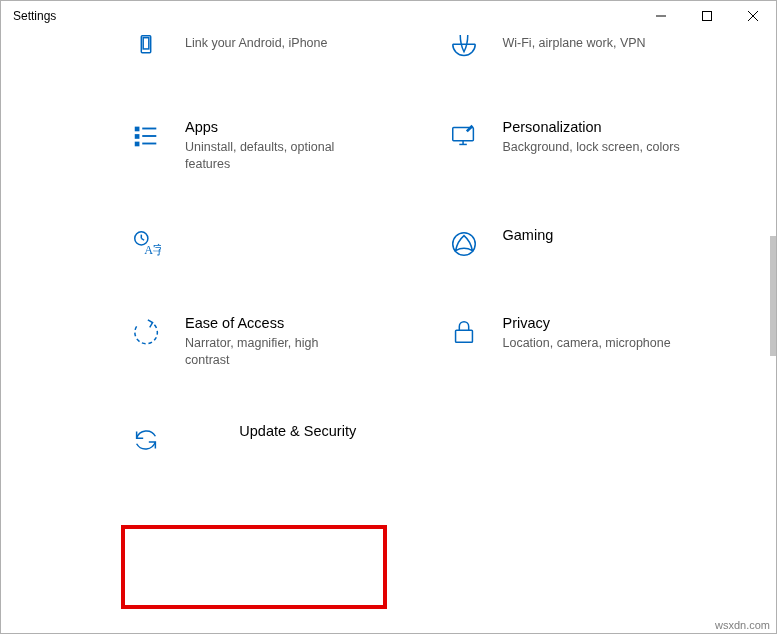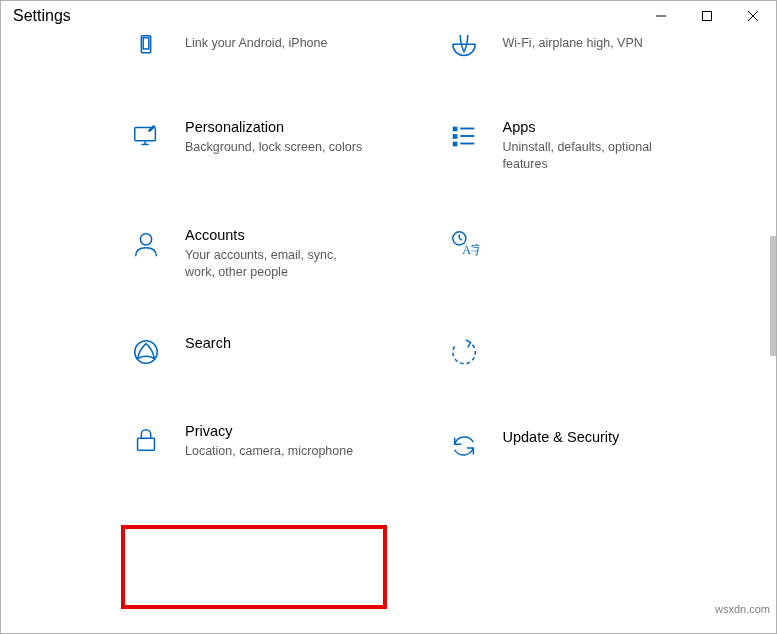--- a/index.html
+++ b/index.html
@@ -10,21 +10,21 @@
     height: 634px;
     overflow: hidden;
     position: relative;
     border: 1px solid #b0b0b0;
   }
   .titlebar {
     height: 30px;
     display: flex;
     align-items: center;
     padding-left: 12px;
-    font-size: 16px;
+    font-size: 12px;
     color: #000;
     user-select: none;
   }
   .titlebar .title { flex: 1; }
   .winbtn {
     width: 46px;
     height: 30px;
     display: flex;
     align-items: center;
     justify-content: center;
@@ -94,21 +94,21 @@
     position: absolute;
     right: 0;
     top: 205px;
     width: 6px;
     height: 120px;
     background: #c4c4c4;
   }
   .watermark {
     position: absolute;
     right: 6px;
-    bottom: 18px;
+    bottom: 2px;
     font-size: 11px;
     color: #808080;
   }
   
   .row0 { margin-top: -6px; }
 </style>
 </head>
 <body>
 
 <div class="titlebar">
@@ -151,36 +151,21 @@
     <div class="tile row0">
       <div class="iconwrap">
         <svg viewBox="0 0 32 32">
             <path d="M4 12 A12 12 0 0 0 28 12"></path>
             <line x1="4" y1="12" x2="28" y2="12"></line>
             <path d="M12 2 Q12 12 16 20 Q20 12 20 2"></path>
           </svg>
       </div>
       <div class="tiletext">
         <div class="tiletitle"></div>
-        <div class="tiledesc">Wi-Fi, airplane high, VPN</div>
-      </div>
-    </div>
-
-    <div class="tile">
-      <div class="iconwrap">
-        <svg viewBox="0 0 32 32">
-            <rect x="4" y="7" width="22" height="14" rx="1"></rect>
-            <line x1="11" y1="25" x2="19" y2="25"></line>
-            <line x1="15" y1="21" x2="15" y2="25"></line>
-            <path d="M18 10 L24 4 L26 6 L20 12 Z" fill="#0067c0" stroke="none"></path>
-          </svg>
-      </div>
-      <div class="tiletext">
-        <div class="tiletitle">Personalization</div>
-        <div class="tiledesc">Background, lock screen, colors</div>
+        <div class="tiledesc">Wi-Fi, airplane work, VPN</div>
       </div>
     </div>
 
     <div class="tile">
       <div class="iconwrap">
         <svg viewBox="0 0 32 32">
           <rect x="4" y="6" width="5" height="5" fill="#0067c0" stroke="none"></rect>
             <line x1="12" y1="8" x2="27" y2="8" stroke-width="2"></line>
           <rect x="4" y="14" width="5" height="5" fill="#0067c0" stroke="none"></rect>
             <line x1="12" y1="16" x2="27" y2="16" stroke-width="2"></line>
@@ -190,77 +175,84 @@
       </div>
       <div class="tiletext">
         <div class="tiletitle">Apps</div>
         <div class="tiledesc">Uninstall, defaults, optional features</div>
       </div>
     </div>
 
     <div class="tile">
       <div class="iconwrap">
         <svg viewBox="0 0 32 32">
-            <circle cx="16" cy="11" r="6"></circle>
-            <path d="M5 29 Q5 20 16 20 Q27 20 27 29"></path>
-          </svg>
-      </div>
-      <div class="tiletext">
-        <div class="tiletitle">Accounts</div>
-        <div class="tiledesc">Your accounts, email, sync, work, other people</div>
-      </div>
-    </div>
+            <rect x="4" y="7" width="22" height="14" rx="1"></rect>
+            <line x1="11" y1="25" x2="19" y2="25"></line>
+            <line x1="15" y1="21" x2="15" y2="25"></line>
+            <path d="M18 10 L24 4 L26 6 L20 12 Z" fill="#0067c0" stroke="none"></path>
+          </svg>
+      </div>
+      <div class="tiletext">
+        <div class="tiletitle">Personalization</div>
+        <div class="tiledesc">Background, lock screen, colors</div>
+      </div>
+    </div>
+
 
     <div class="tile">
       <div class="iconwrap">
         <svg viewBox="0 0 32 32">
             <circle cx="11" cy="10" r="7"></circle>
             <line x1="11" y1="6" x2="11" y2="10"></line>
             <line x1="11" y1="10" x2="14" y2="12"></line>
             <text x="14" y="27" font-size="13" fill="#0067c0" stroke="none" font-family="Segoe UI">A字</text>
           </svg>
       </div>
     </div>
 
     <div class="tile">
       <div class="iconwrap">
         <svg viewBox="0 0 32 32">
             <circle cx="16" cy="16" r="12"></circle>
             <path d="M16 7 Q9 13 7 23 Q16 18 25 23 Q23 13 16 7 Z"></path>
           </svg>
       </div>
       <div class="tiletext">
-        <div class="tiletitle">Search</div>
+        <div class="tiletitle">Gaming</div>
       </div>
     </div>
 
     <div class="tile">
       <div class="iconwrap">
         <svg viewBox="0 0 32 32">
             <path d="M6 10 A12 12 0 1 0 22 6" stroke-dasharray="4 3"></path>
             <polyline points="18,3 23,6 20,11"></polyline>
           </svg>
       </div>
+      <div class="tiletext">
+        <div class="tiletitle">Ease of Access</div>
+        <div class="tiledesc">Narrator, magnifier, high contrast</div>
+      </div>
     </div>
 
 
     <div class="tile">
       <div class="iconwrap">
         <svg viewBox="0 0 32 32">
             <rect x="7" y="14" width="18" height="13" rx="1"></rect>
             <path d="M11 14 L11 10 A5 5 0 0 1 21 10 L21 14"></path>
           </svg>
       </div>
       <div class="tiletext">
         <div class="tiletitle">Privacy</div>
         <div class="tiledesc">Location, camera, microphone</div>
       </div>
     </div>
 
-    <div class="tile" style="margin-top:6px;">
+    <div class="tile" style="text-align:center;">
       <div class="iconwrap">
         <svg viewBox="0 0 32 32">
             <path d="M26 12 A11 11 0 0 0 6 14"></path>
             <polyline points="6,7 6,14 13,14"></polyline>
             <path d="M6 20 A11 11 0 0 0 26 18"></path>
             <polyline points="26,25 26,18 19,18"></polyline>
           </svg>
       </div>
       <div class="tiletext">
         <div class="tiletitle">Update &amp; Security</div>

